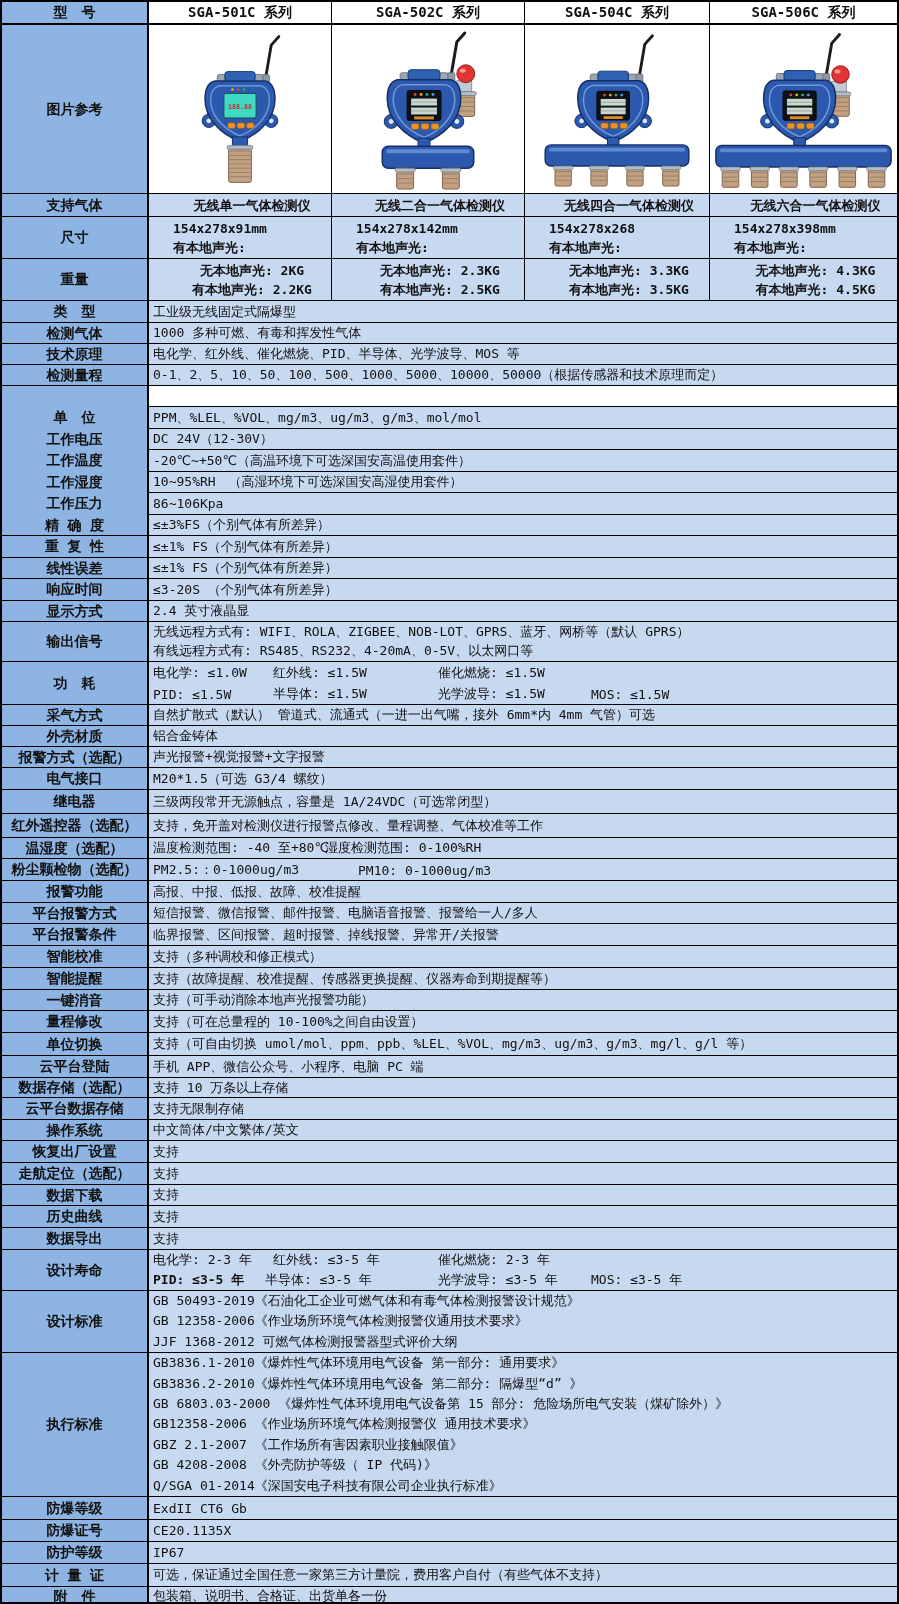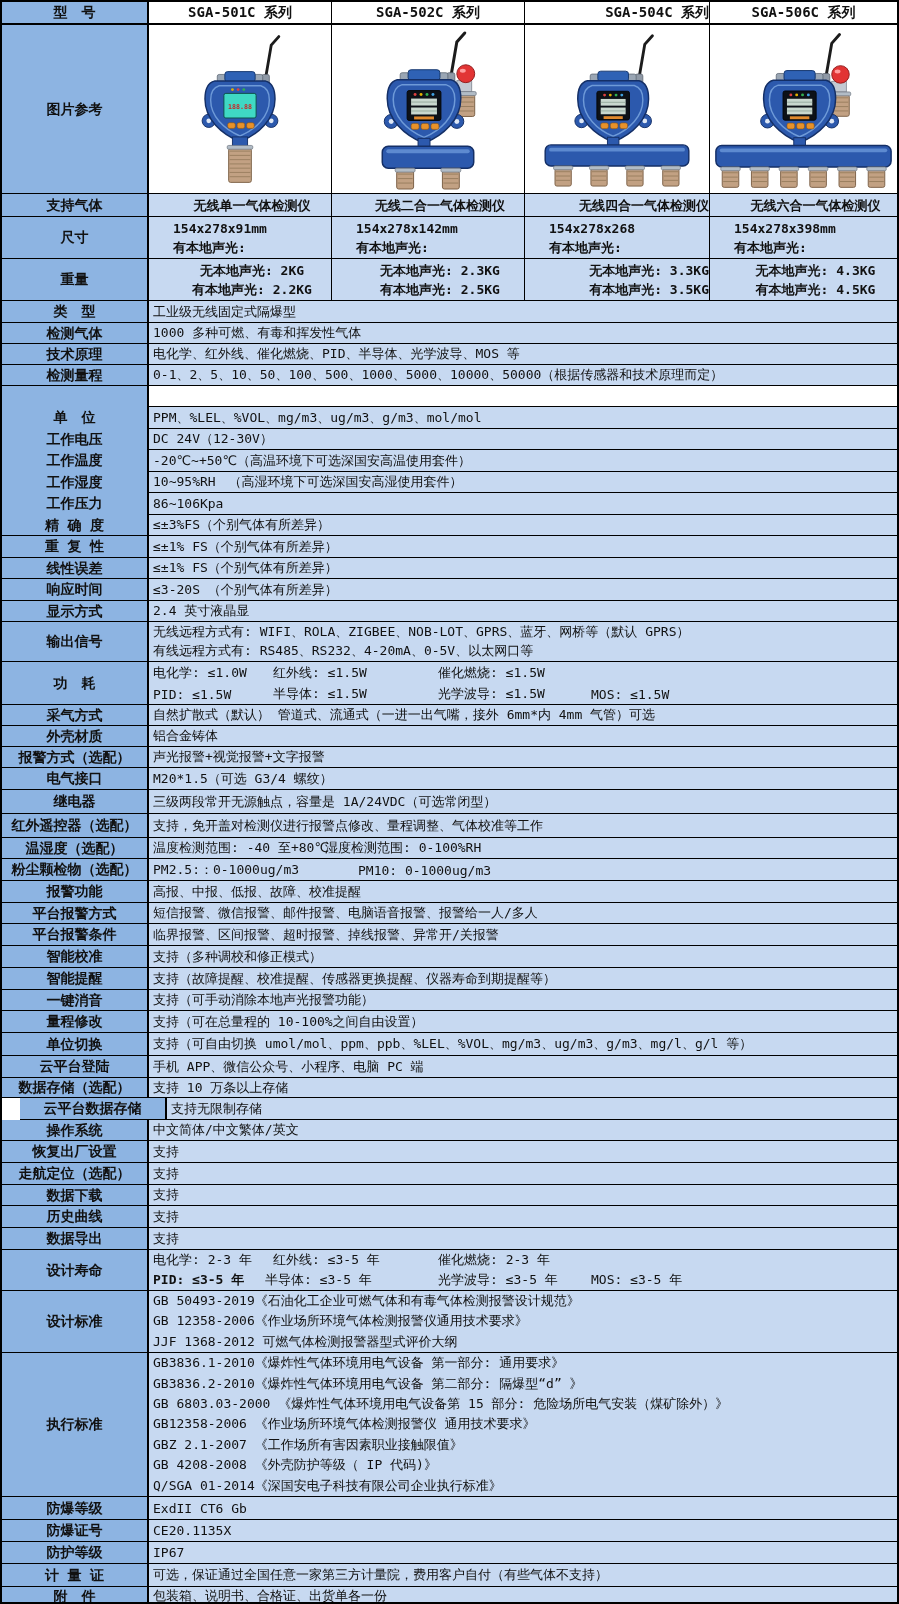--- a/index.html
+++ b/index.html
@@ -20,21 +20,21 @@
     flex:1;background:var(--value-bg,#c7d9f1);display:flex;flex-direction:column;
     justify-content:center;padding-left:4px;font-size:13px;overflow:hidden;
   }
   .vline{flex:1;display:flex;align-items:center;position:relative;white-space:nowrap;}
   .seg{position:absolute;top:50%;transform:translateY(-50%);white-space:nowrap;}
   
   .c4{display:flex;flex:1;}
   .c4 .mcell{flex:1;border-right:1px solid #000;display:flex;flex-direction:column;
     align-items:center;justify-content:center;box-sizing:border-box;overflow:hidden;}
   .c4 .mcell:last-child{border-right:none;}
-  .c4 .w1{flex:0 0 183px;} .c4 .w2{flex:0 0 193px;} .c4 .w3{flex:0 0 185px;align-items:flex-end;} .c4 .w4{flex:1;}
+  .c4 .w1{flex:0 0 183px;} .c4 .w2{flex:0 0 193px;} .c4 .w3{flex:0 0 185px;} .c4 .w4{flex:1;}
   #header-row{height:23px;border-bottom:2px solid #000;}
   #header-row .mcell{background:#fff;font-weight:bold;font-size:14px;}
   #image-row{height:169px;}
   #image-row .mcell{background:#fff;padding:2px;}
   #support-row{height:23px;}
   #support-row .mcell, #size-row .mcell, #weight-row .mcell{
     background:var(--value-bg,#c7d9f1);font-weight:bold;font-size:13px;line-height:19px;padding-left:24px;}
   #size-row{height:42px;} #weight-row{height:42px;}
   svg{display:block;}
 </style>
@@ -634,21 +634,21 @@
         </div>
       </div>
       <div class="row" style="height: 20px;">
         <div class="cell label-cell">
           <span>数据存储（选配）</span>
         </div>
         <div class="cell value-cell">
           <div class="vline">支持 10 万条以上存储</div>
         </div>
       </div>
-      <div class="row" style="height: 22px; margin-left: 18px;">
+      <div class="row" style="height: 22px;">
         <div class="cell label-cell">
           <span>云平台数据存储</span>
         </div>
         <div class="cell value-cell">
           <div class="vline">支持无限制存储</div>
         </div>
       </div>
       <div class="row" style="height: 21px;">
         <div class="cell label-cell">
           <span>操作系统</span>

